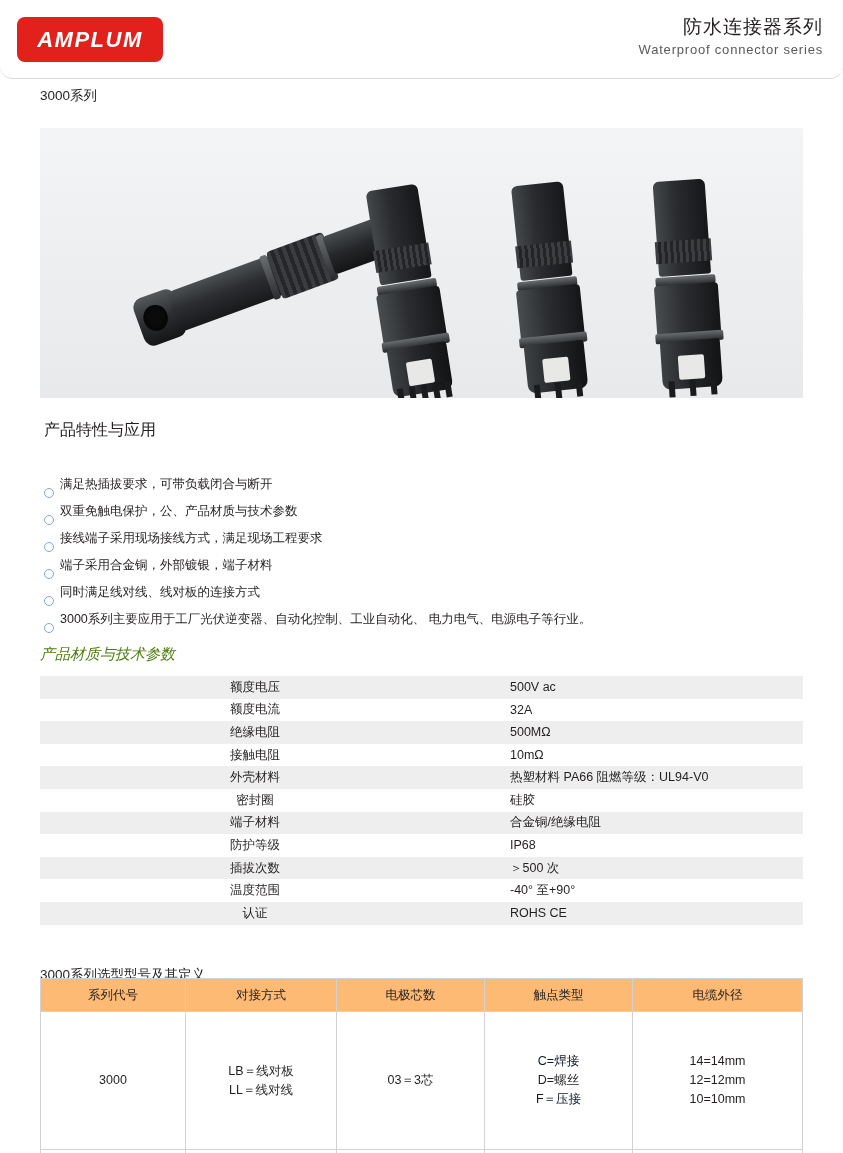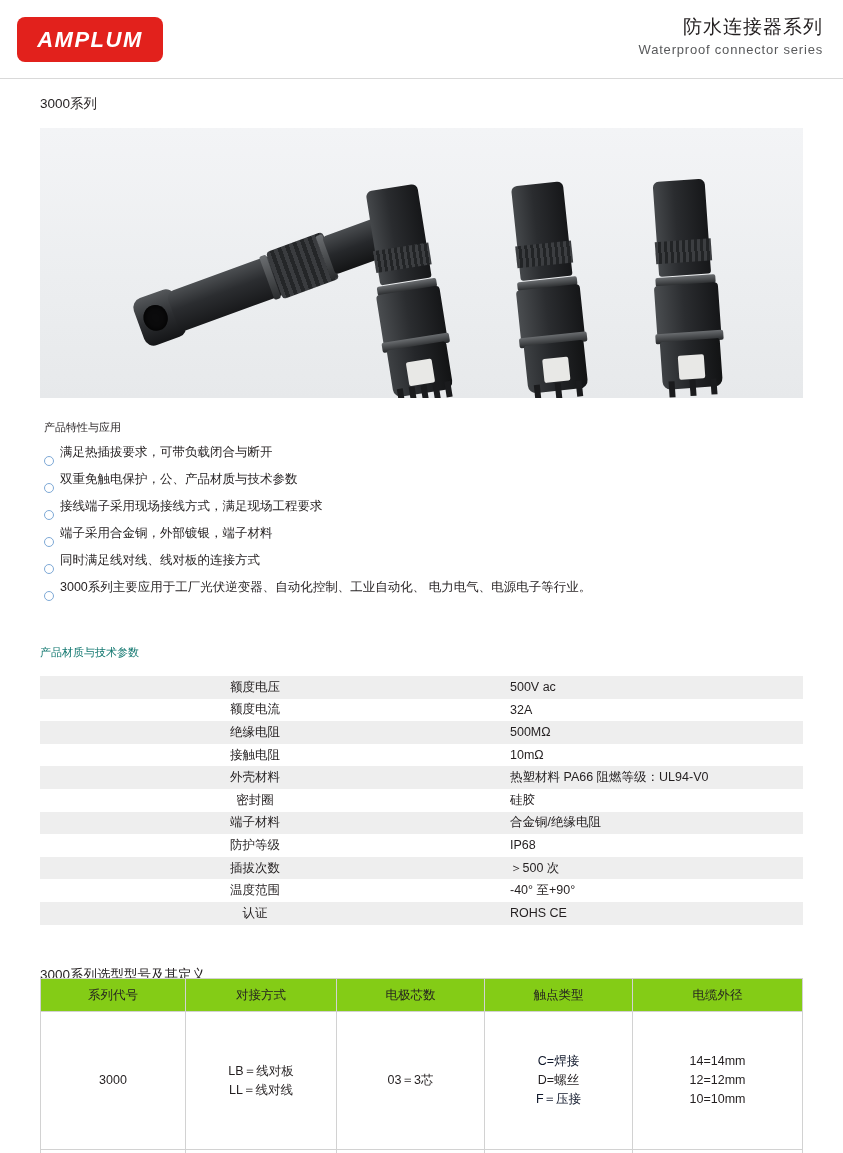--- a/index.html
+++ b/index.html
@@ -14,20 +14,21 @@
     color: #231f20;
     overflow: hidden;
   }
 
   
   .header {
     position: relative;
     height: 78px;
     background: #ffffff;
     border-bottom: 1px solid #d9d9d9;
+    border-radius: 13px;
   }
   .logo-box {
     position: absolute;
     left: 17px;
     top: 17px;
     width: 146px;
     height: 45px;
     background: #e2211c;
     border-radius: 8px;
     display: flex;
@@ -58,21 +59,21 @@
     font-size: 13px;
     color: #58595b;
     letter-spacing: 0.8px;
     line-height: 20px;
   }
 
   
   .series-label {
     position: absolute;
     left: 40px;
-    top: 95px;
+    top: 87px;
     font-size: 13.5px;
     color: #231f20;
   }
 
   
   .product-image {
     position: absolute;
     left: 40px;
     top: 128px;
     width: 763px;
@@ -199,23 +200,23 @@
   .c4 { left: 588px; top: 52px; transform: rotate(-4deg); }
 
   
   .features {
     position: absolute;
     left: 44px;
     top: 420px;
     width: 760px;
   }
   .features-title {
-    font-size: 11px;
-    color: #231f20;
-    margin-bottom: 4px;
+    font-size: 16px;
+    color: #231f20;
+    margin-bottom: 30px;
   }
   .feature-item {
     display: flex;
     align-items: flex-end;
     font-size: 12.5px;
     color: #231f20;
     line-height: 27px;
   }
   .bullet {
     display: inline-block;
@@ -227,22 +228,23 @@
     margin-right: 6px;
     flex: none;
     background: #ffffff;
   }
 
   
   .spec-title {
     position: absolute;
     left: 40px;
     top: 645px;
-    font-size: 11px;
-    color: #0f766e;
+    font-size: 15px;
+    color: #4d7c0f;
+    font-style: italic;
   }
   table.spec {
     position: absolute;
     left: 40px;
     top: 676px;
     width: 763px;
     border-collapse: collapse;
     font-size: 12.5px;
   }
   table.spec td {
@@ -273,21 +275,21 @@
   }
   table.model {
     position: absolute;
     left: 40px;
     top: 978px;
     width: 763px;
     border-collapse: collapse;
     font-size: 12.5px;
   }
   table.model th {
-    background: #84cc16;
+    background: #fdba74;
     font-weight: normal;
     height: 30px;
     border: 1px solid #d2d2d2;
     color: #231f20;
     font-size: 12.5px;
   }
   table.model td {
     border: 1px solid #d2d2d2;
     text-align: center;
     vertical-align: middle;

